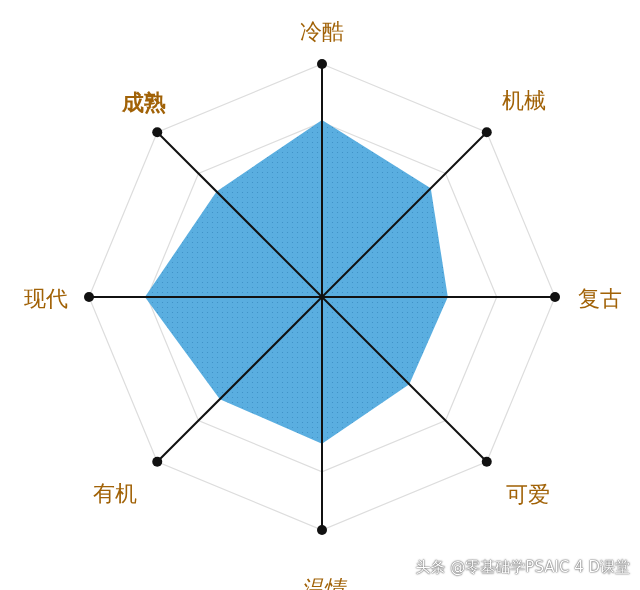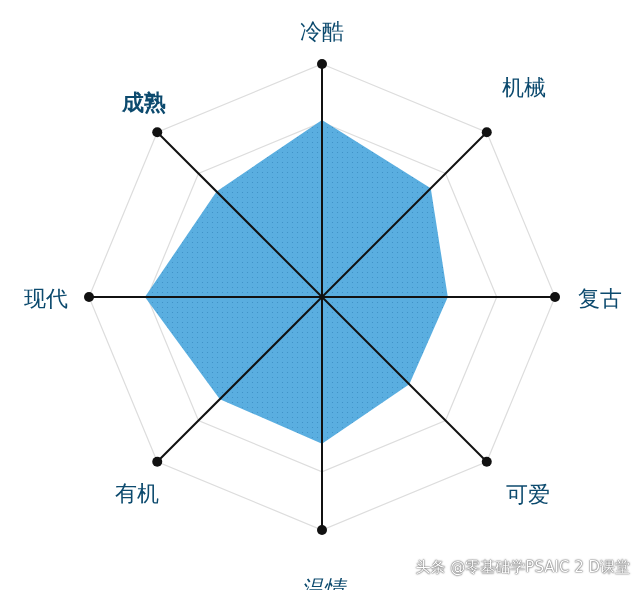--- a/index.html
+++ b/index.html
@@ -1,19 +1,19 @@
 <!DOCTYPE html>
 <html><head>
 <meta charset="utf-8">
 <style>
   html, body { margin: 0; padding: 0; background: #ffffff; }
   body { width: 640px; height: 590px; position: relative; overflow: hidden;
          font-family: "DejaVu Sans", "Liberation Sans", sans-serif; }
   #chart { position: absolute; left: 0; top: 0; width: 640px; height: 590px; }
-  .axis-label { position: absolute; font-size: 22px; color: #0c4a6e; line-height: 1;
+  .axis-label { position: absolute; font-size: 22px; color: #a16207; line-height: 1;
                 white-space: nowrap; transform: translate(-50%, -50%); }
   .watermark { position: absolute; right: 10px; bottom: 13px; font-size: 15px;
                color: #ffffff; text-shadow: 0 0 2px #555, 0 0 1px #333; letter-spacing: 0px;
                white-space: nowrap; }
 </style>
 </head>
 <body>
 
 <svg id="chart" viewBox="0 0 640 590" xmlns="http://www.w3.org/2000/svg">
   <defs>
@@ -43,21 +43,21 @@
       <circle cx="555" cy="297" r="5" fill="#111111"></circle>
       <circle cx="486.7558800164656" cy="461.75588001646554" r="5" fill="#111111"></circle>
       <circle cx="322" cy="530" r="5" fill="#111111"></circle>
       <circle cx="157.24411998353443" cy="461.7558800164656" r="5" fill="#111111"></circle>
       <circle cx="89" cy="297.00000000000006" r="5" fill="#111111"></circle>
       <circle cx="157.2441199835344" cy="132.24411998353443" r="5" fill="#111111"></circle>
     </g>
 </svg>
 
 <div class="axis-label" style="left:322px; top:32px;">冷酷</div>
-<div class="axis-label" style="left:524px; top:88px;">机械</div>
+<div class="axis-label" style="left:524px; top:101px;">机械</div>
 <div class="axis-label" style="left:600px; top:299px;text-align:center;">复古</div>
 <div class="axis-label" style="left:528px; top:495px;text-align:center;">可爱</div>
 <div class="axis-label" style="left:323px; top:589px;font-style:italic;">温情</div>
-<div class="axis-label" style="left:137px; top:494px;">有机</div>
+<div class="axis-label" style="left:115px; top:494px;">有机</div>
 <div class="axis-label" style="left:46px; top:299px;font-family:Liberation Serif, serif;">现代</div>
 <div class="axis-label" style="left:144px; top:103px;font-weight:bold;">成熟</div>
 
-<div class="watermark">头条 @零基础学PSAIC 2 D课堂</div>
+<div class="watermark">头条 @零基础学PSAIC 4 D课堂</div>
 
 </body></html>

